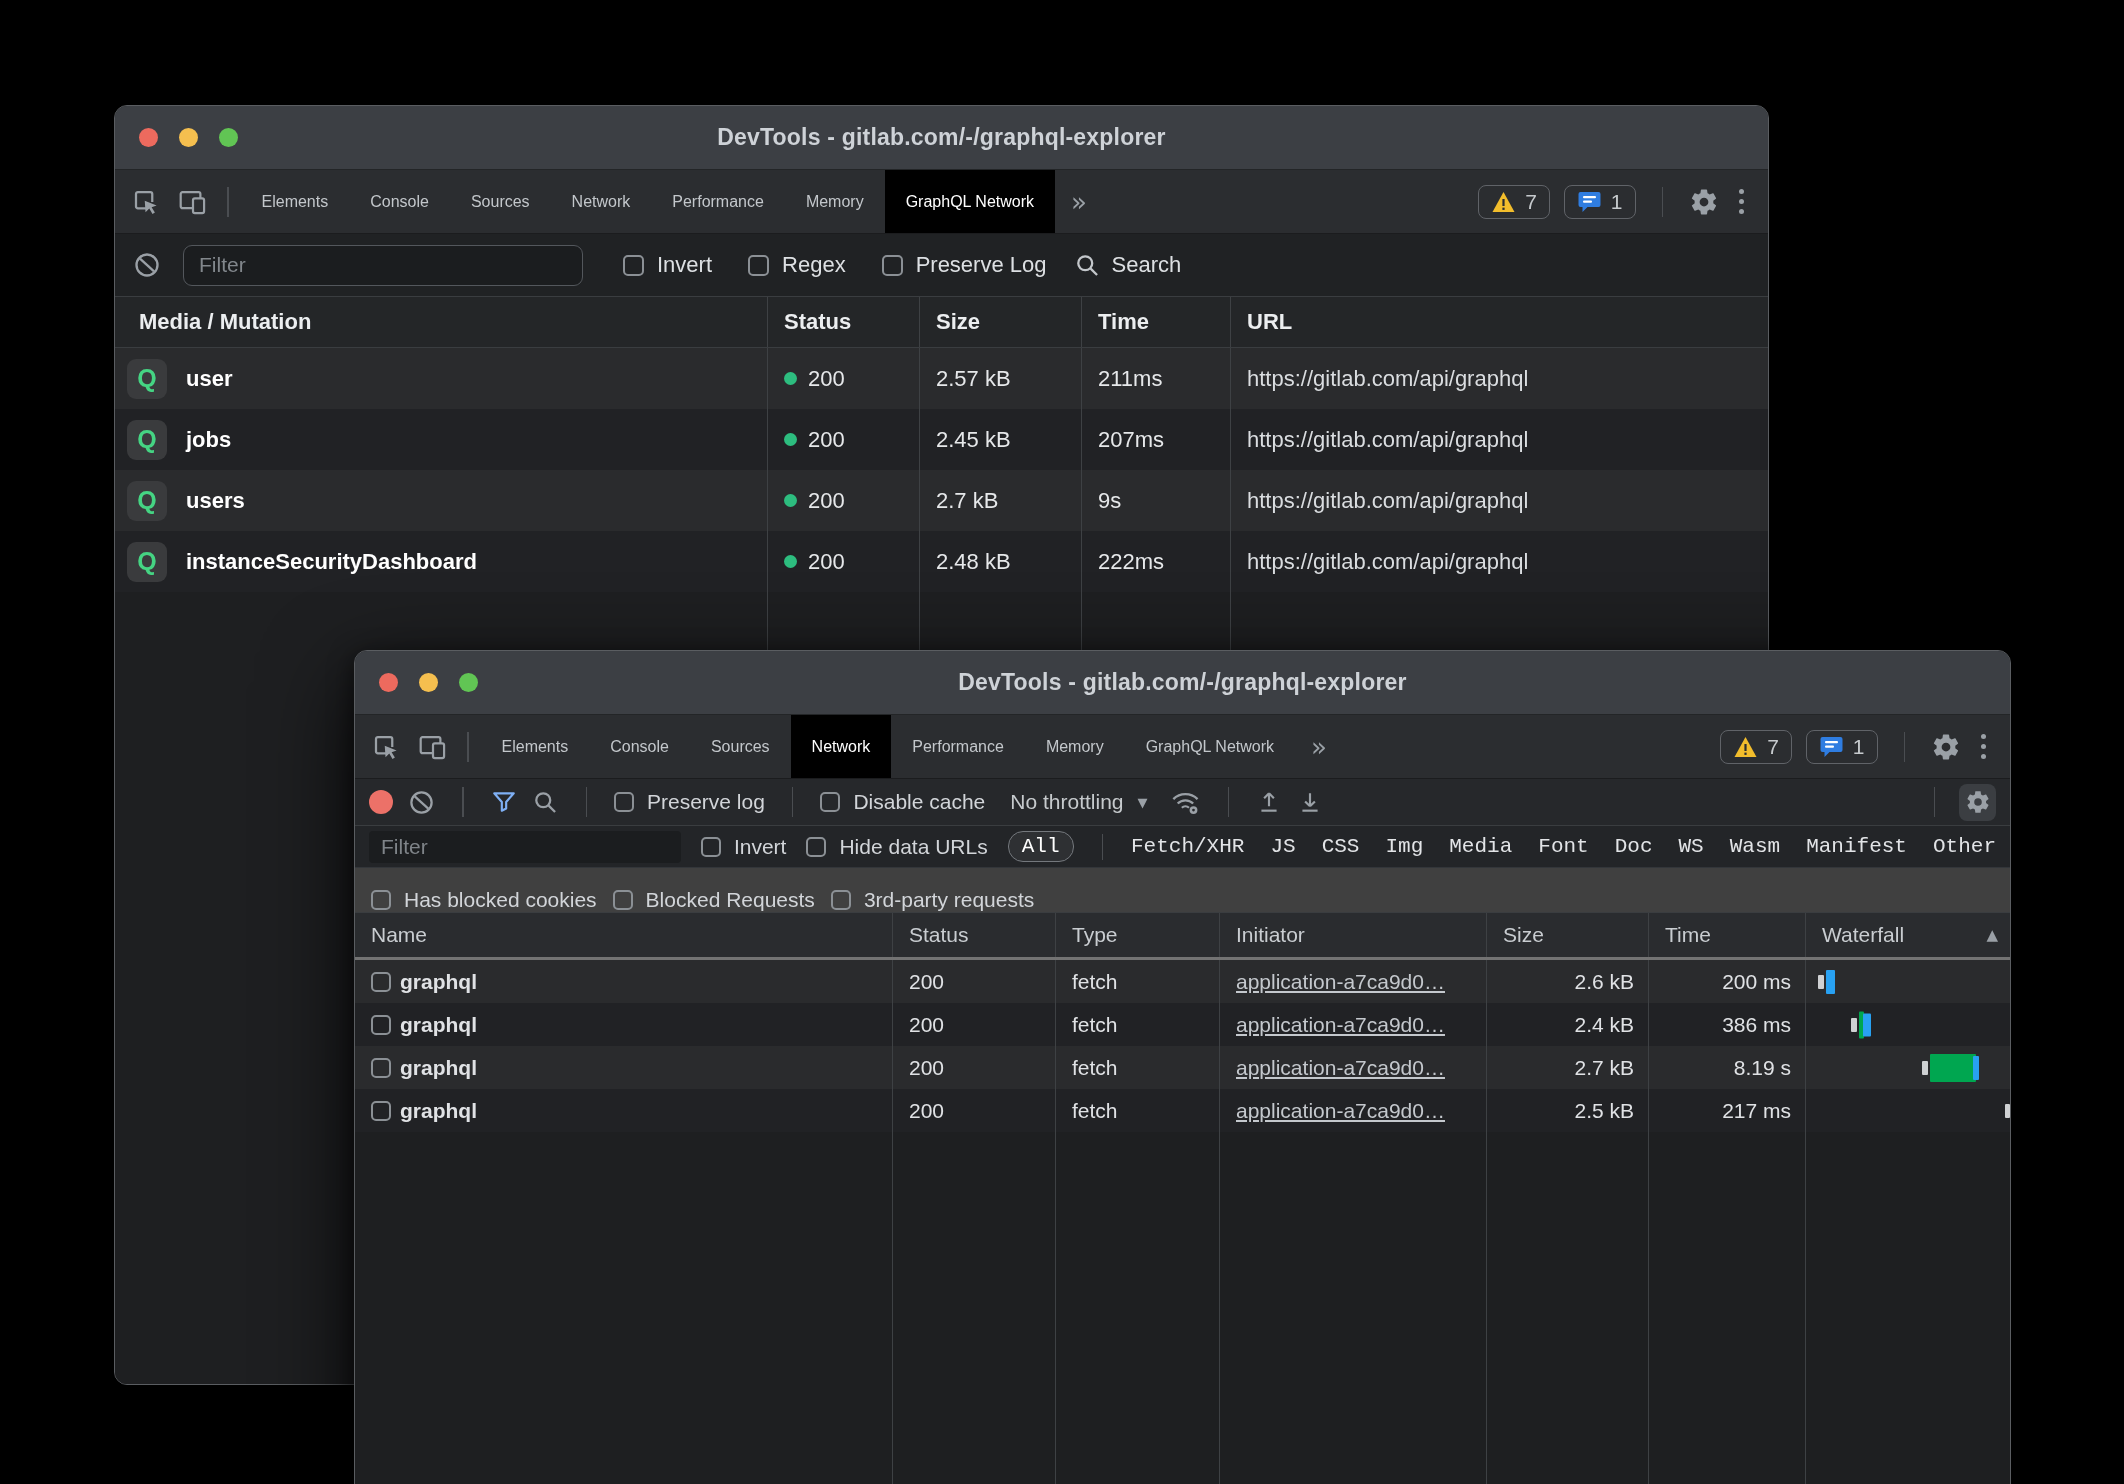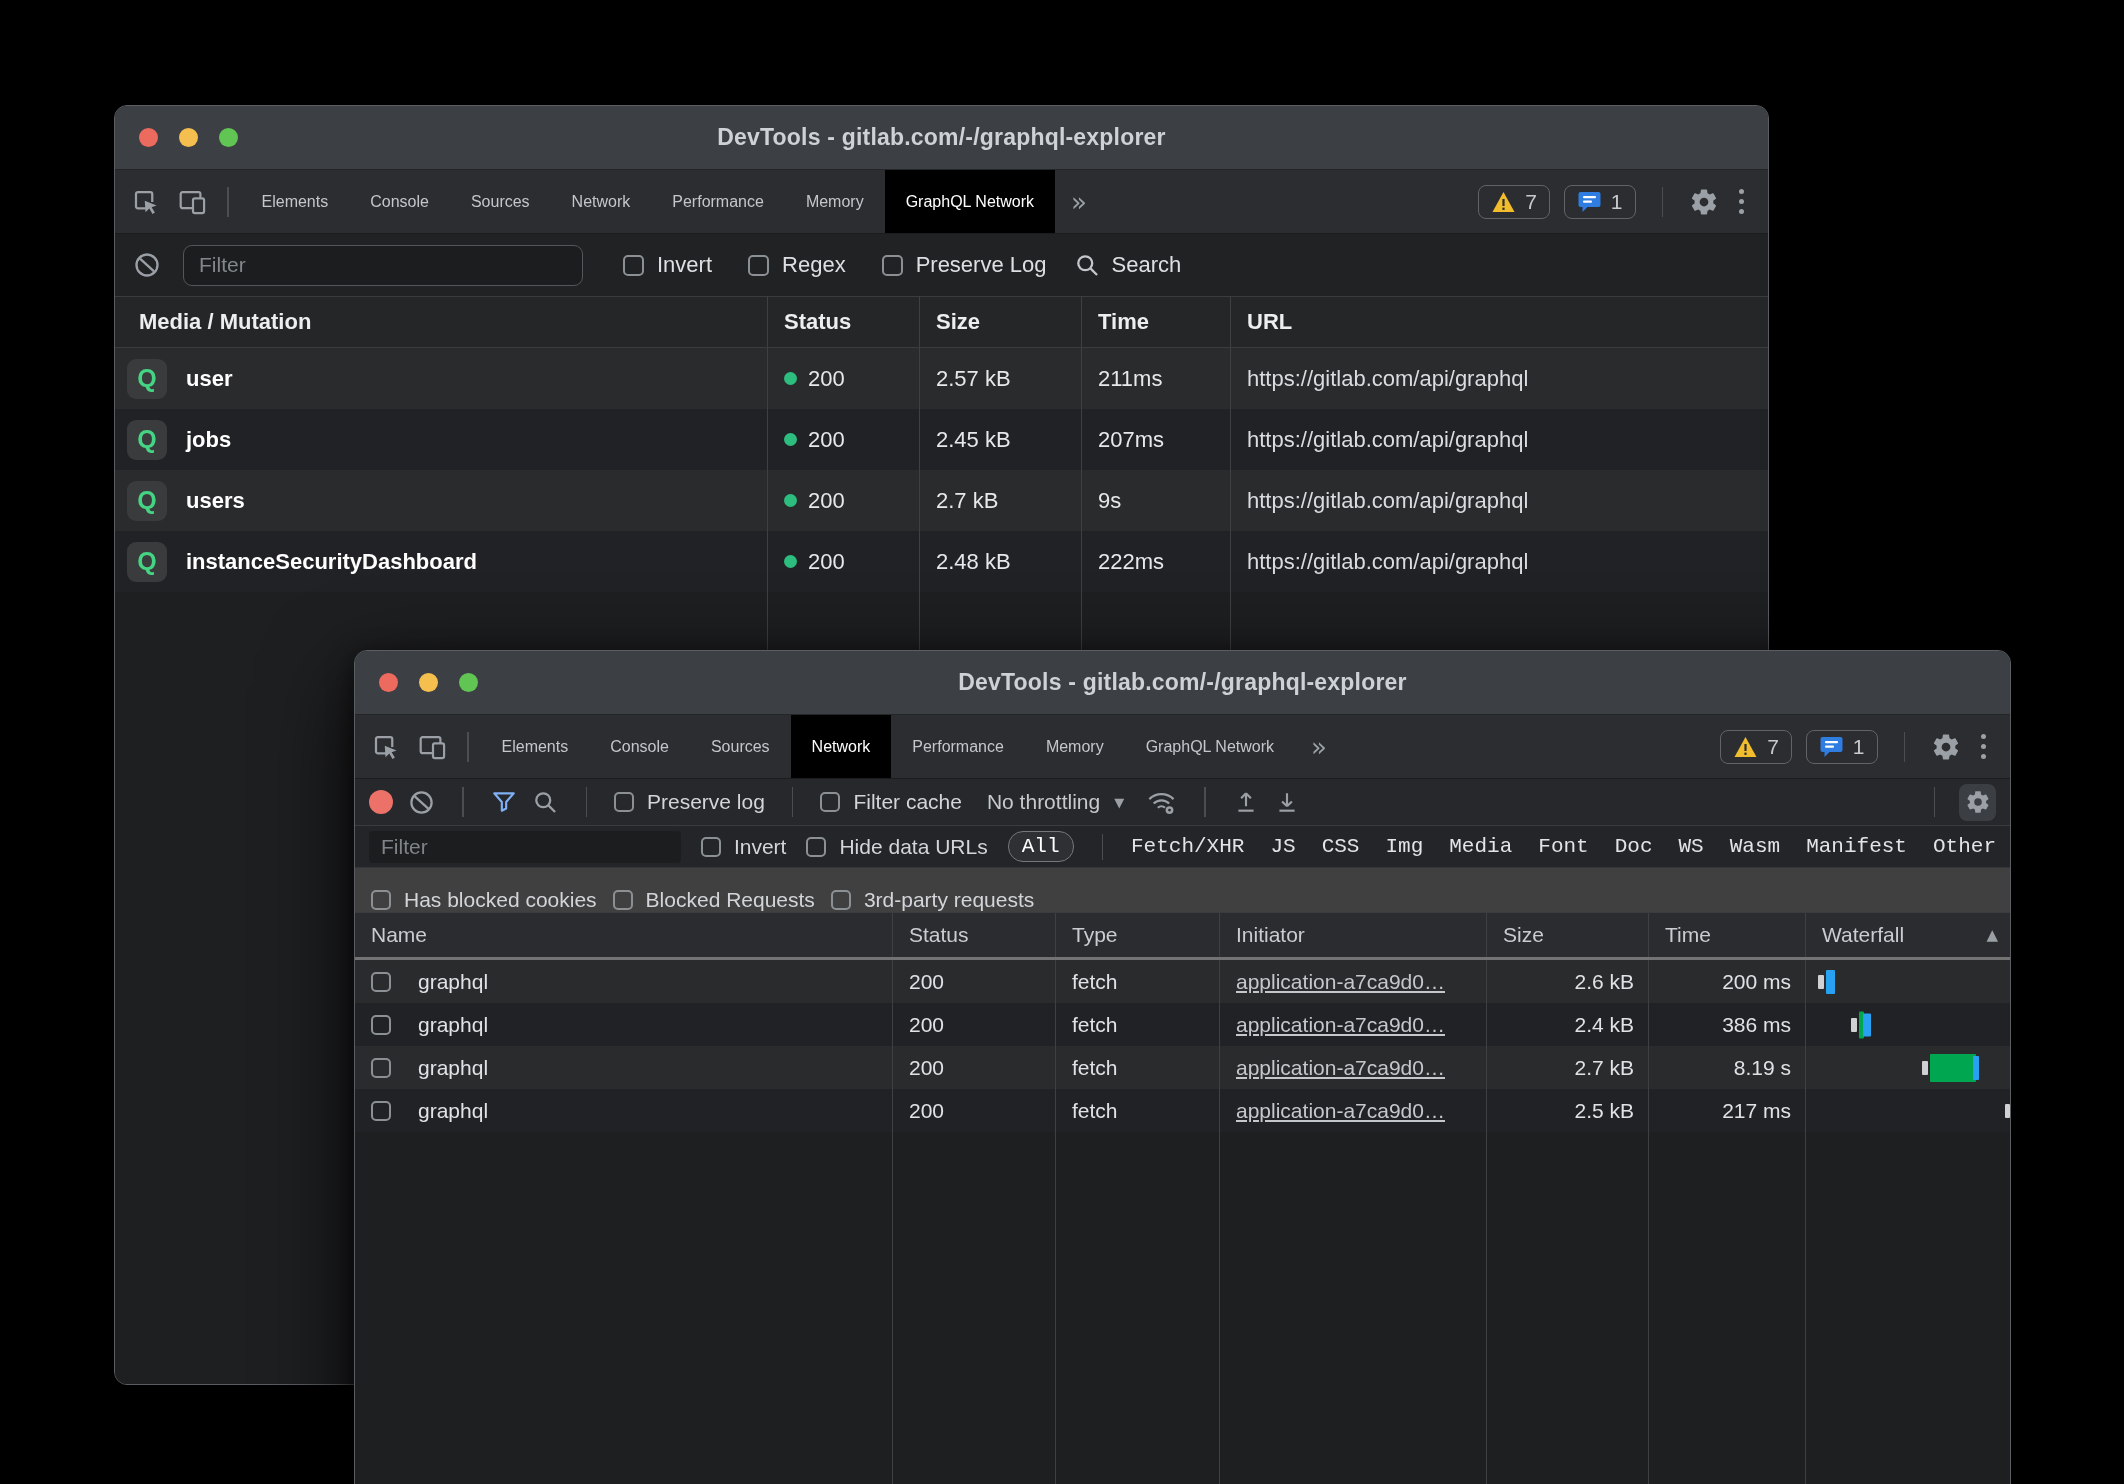--- a/index.html
+++ b/index.html
@@ -85,21 +85,21 @@
   .status-dot { width:13px; height:13px; border-radius:50%; background:#2dbd7f; margin-right:11px; flex:none; }
   .gq-url { color:#dadde0; }
   .filler { flex:1; background:#1e1f21; }
   .filler .cell { height:100%; }
 
   
   .net-grid { display:grid; grid-template-columns:538px 163px 164px 267px 162px 157px 1fr; }
   .net-header { height:47px; background:#2a2c2f; border-bottom:3px solid #737373;text-align:right; }
   .net-header .cell { font-size:21px; color:#c9cdd1; }
   .net-row { height:43px; font-size:21px; color:#e0e2e5; }
-  .net-name { gap:27px; }
+  .net-name { gap:9px;font-weight:bold; }
   .cell-right { justify-content:flex-end; padding-right:14px; }
   .initiator-link { text-decoration:underline; color:#c4c8cd; }
   .wf-cell { position:relative; padding:0; }
   .wf { position:absolute; top:50%; transform:translateY(-50%); border-radius:1px; }
   .wf-tick { background:#cfd1d3; }
   .wf-blue { background:#28a1f2; }
   .wf-green { background:#00a650; }
   .sort-arrow { margin-left:auto; margin-right:12px; font-size:15px; color:#9aa0a6; font-family:"DejaVu Sans",sans-serif; }
 
   svg { display:block; }
@@ -361,21 +361,21 @@
         </svg>
     </span>
     <div class="vsep"></div>
     <div class="cb-group">
       <span class="cb-sm"></span>
       <span class="cb-label-sm">Preserve log</span>
     </div>
     <div class="vsep"></div>
     <div class="cb-group">
       <span class="cb-sm"></span>
-      <span class="cb-label-sm">Filter cache</span>
+      <span class="cb-label-sm">Disable cache</span>
     </div>
     <div class="throttle">
       <span class="throttle-label">No throttling</span>
       <span class="caret-down">▼</span>
     </div>
     <span class="icon-btn" style="margin-left:8px;">
       <svg width="30" height="28" viewBox="0 0 26 24">
           <path fill="none" stroke="#9aa0a6" stroke-width="2" d="M2 9.5a15 15 0 0 1 21 0"></path>
           <path fill="none" stroke="#9aa0a6" stroke-width="2" d="M5.8 13.3a9.5 9.5 0 0 1 13.4 0"></path>
           <path fill="none" stroke="#9aa0a6" stroke-width="2" d="M9.4 17a4.6 4.6 0 0 1 6.2 0"></path>

